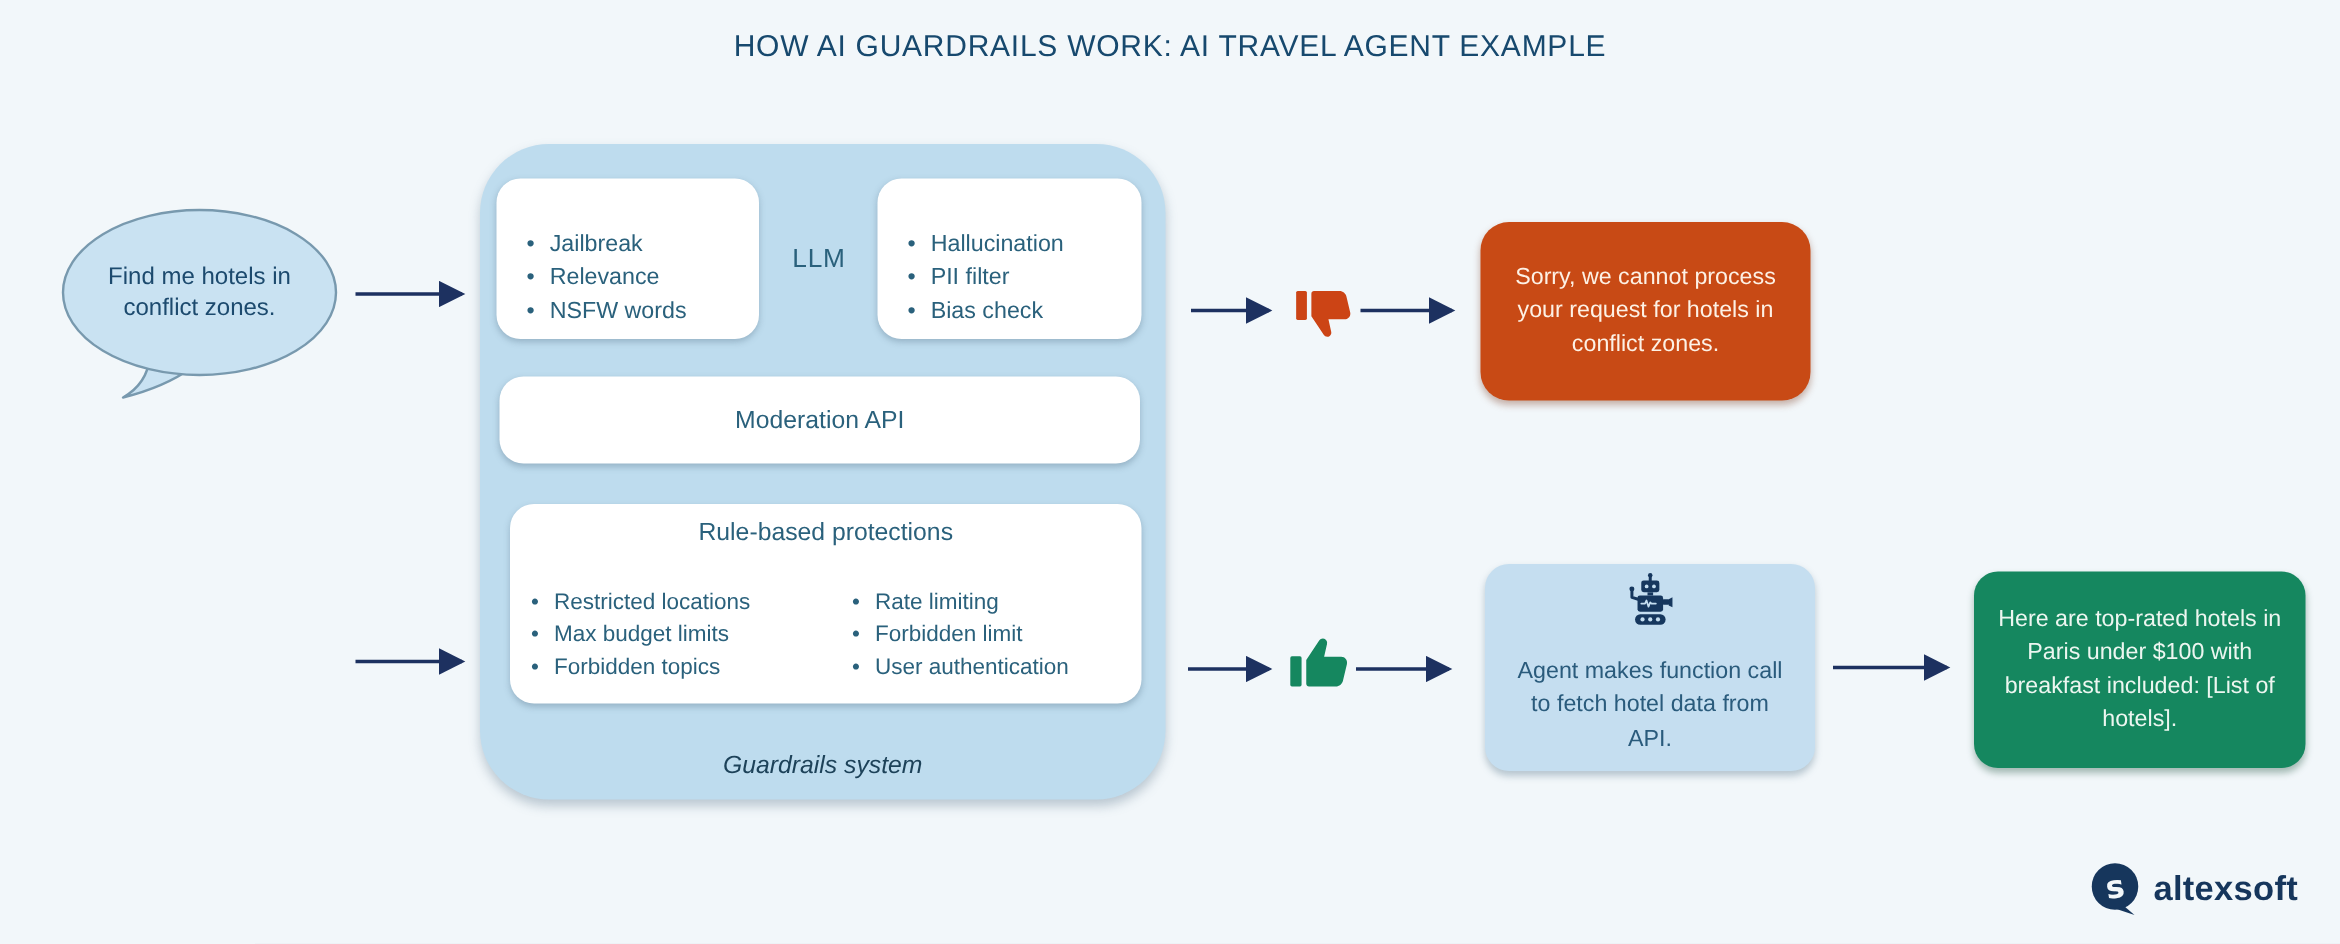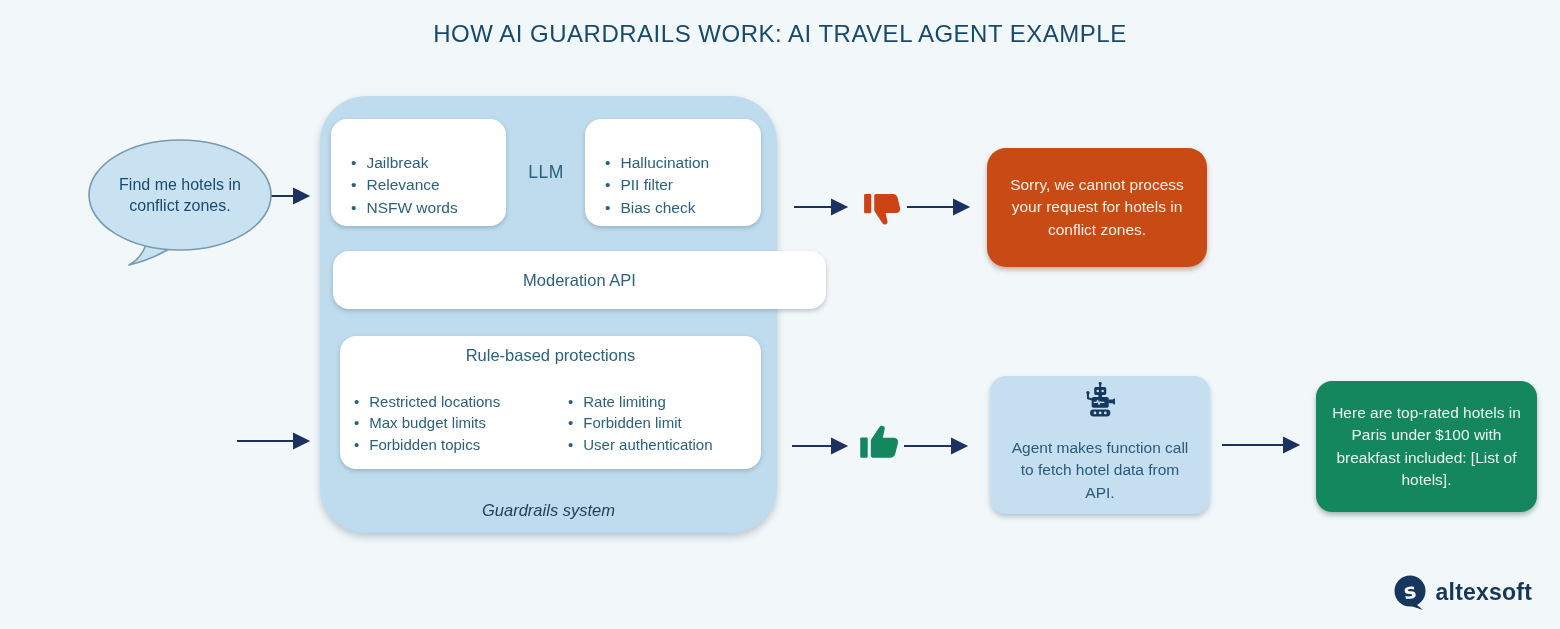--- a/index.html
+++ b/index.html
@@ -5,48 +5,48 @@
   * { margin:0; padding:0; box-sizing:border-box; }
   html,body { background:#e9eef2; }
   .stage {
     position:relative; width:1560px; height:629px;
     background:#f2f7fa; overflow:hidden;
     font-family:"Liberation Sans", "DejaVu Sans", sans-serif;
     color:#17496e;
   }
   .title {
     position:absolute; left:0; right:0; top:20px;
-    text-align:center; font-size:24px; letter-spacing:.5px;
+    text-align:center; font-size:20px; letter-spacing:.5px;
     color:#17496e; font-weight:500;
   }
   
   .arrows { position:absolute; inset:0; pointer-events:none; }
   
-  .bubble { position:absolute;margin-left:47px; }
+  .bubble { position:absolute; }
   .bubble svg { position:absolute; inset:0; }
   .bubble-text {
     position:absolute; left:0; right:0; top:0;
     display:flex; align-items:center; justify-content:center;
     text-align:center; font-size:16px; line-height:1.32; color:#1c4a6e;
     padding:0 22px;
   }
   
   .guardrails {
     position:absolute; left:320px; top:96px; width:457px; height:437px;
     background:#bedcee; border-radius:46px;
     box-shadow:0 4px 7px rgba(96,124,145,.38);
   }
   .card {
     position:absolute; background:#fff; border-radius:16px;
     box-shadow:0 2px 4px rgba(96,124,145,.42);
   }
   .card-input  { left:11px;  top:23px; width:175px; height:107px; }
   .card-output { left:265px; top:23px; width:176px; height:107px; }
   .card-moderation {
-    left:13px; top:155px; width:493px; height:58px;
+    left:13px; top:155px; width:427px; height:58px;
     display:flex; align-items:center; justify-content:center;
     font-size:16.5px; color:#2a617c;
   }
   .card-rules { left:20px; top:240px; width:421px; height:133px; padding-top:10px; }
   .rules-title { text-align:center; font-size:16.5px; color:#2a617c; }
   .rules-cols { display:flex; gap:6px; padding:10px 4px 0 14px; }
   .rules-cols ul:first-child { width:208px; }
   ul.bullets { list-style:none; font-size:15px; color:#2a617c; line-height:1.42;margin-top:16px; }
   ul.bullets li { display:flex; }
   ul.bullets li::before { content:"•"; margin-right:10px; color:#2a617c; }

